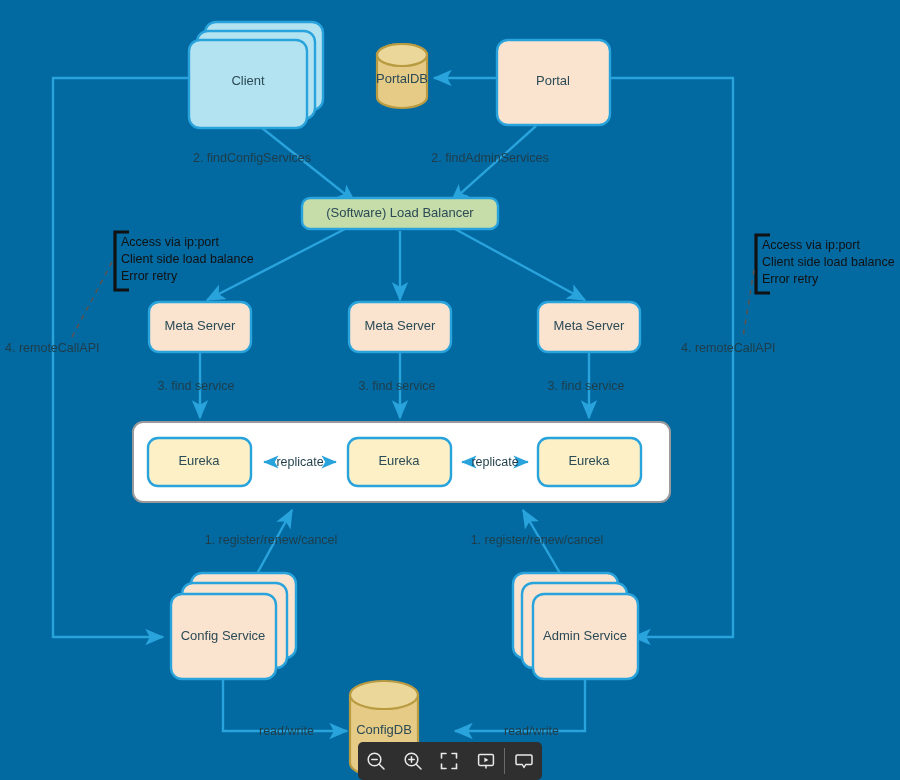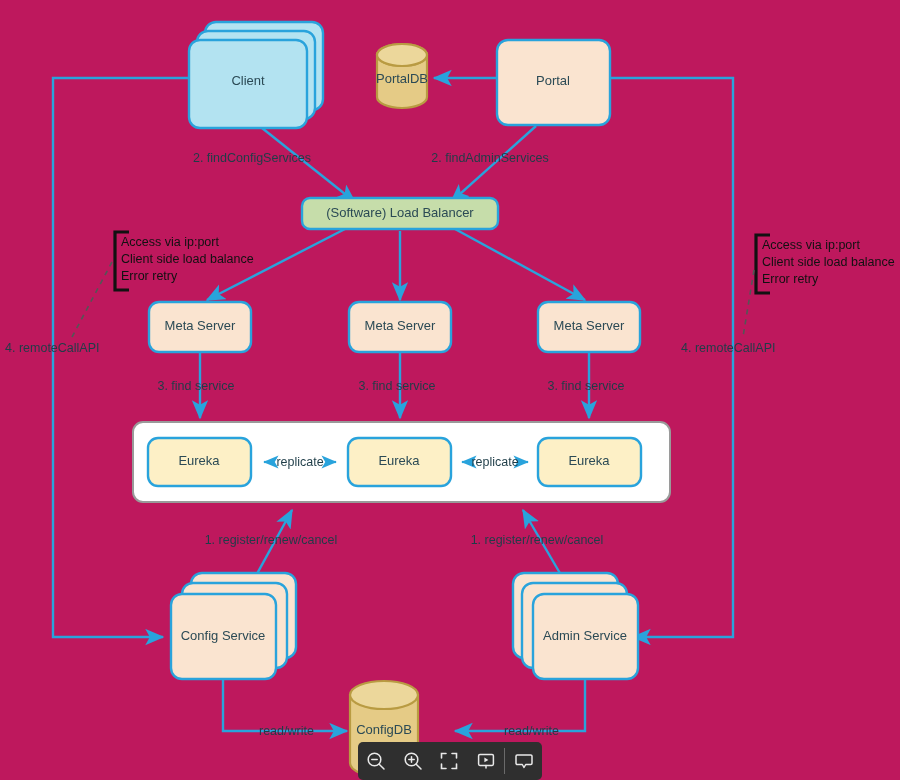--- a/index.html
+++ b/index.html
@@ -1,18 +1,18 @@
 <!DOCTYPE html>
 <html><head>
 <meta charset="utf-8">
 <style>
   html,body{margin:0;padding:0;background:#ffffff;}
   body{width:900px;height:780px;overflow:hidden;
        font-family:"Liberation Sans","DejaVu Sans",sans-serif;}
-  #stage{position:relative;width:900px;height:780px;background:#be185d;text-align:right;}
+  #stage{position:relative;width:900px;height:780px;background:#0369a1;text-align:right;}
   svg{position:absolute;left:0;top:0;}
   text{font-family:"Liberation Sans","DejaVu Sans",sans-serif;fill:#2b4a55;}
   .node-label{font-size:13px;text-anchor:middle;dominant-baseline:middle;}
   .edge-label{font-size:12.5px;fill:#1f3d48;}
   .anno{font-size:12.5px;fill:#111111;}
   .side-label{font-size:12.5px;fill:#1f3d48;}
   
   #toolbar{position:absolute;left:358px;top:742px;width:184px;height:38px;
            background:#2f2f2f;border-radius:5px;display:flex;align-items:center;}
   .tb-btn{flex:1;display:flex;align-items:center;justify-content:center;

